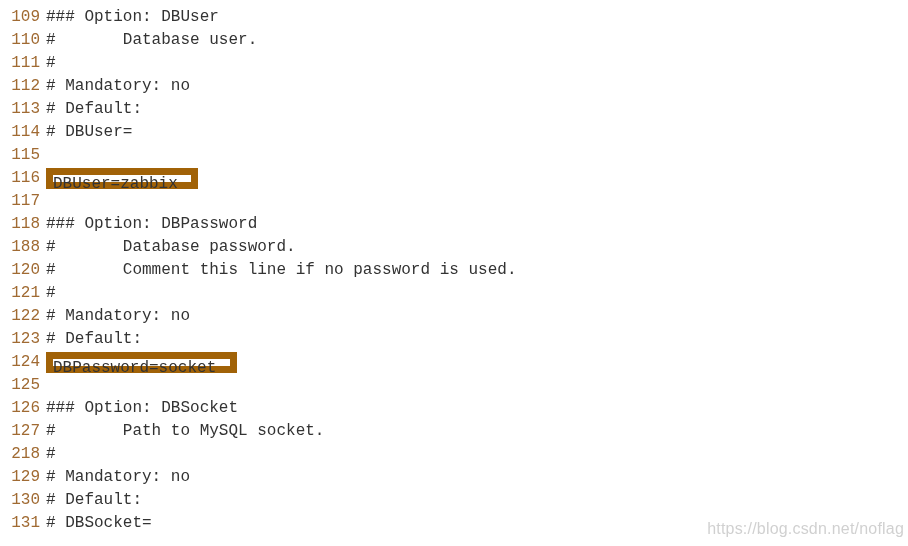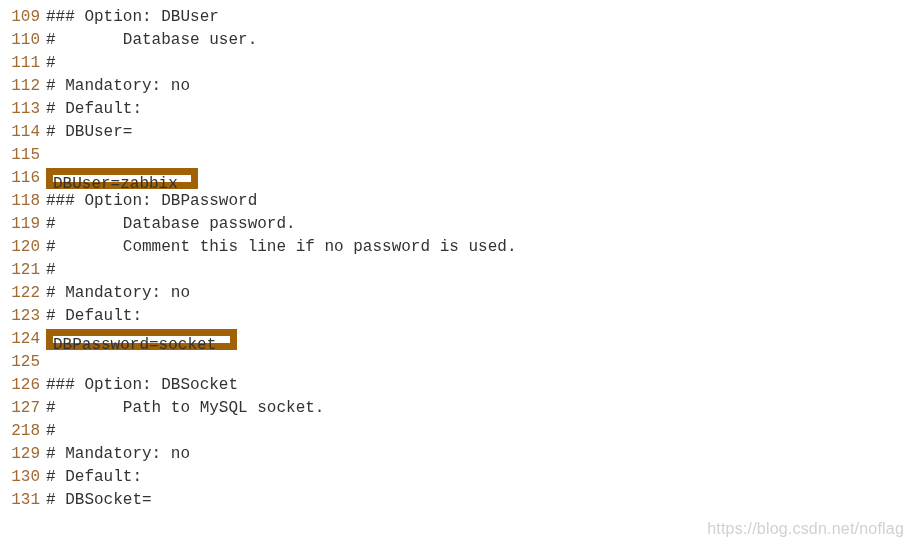--- a/index.html
+++ b/index.html
@@ -87,25 +87,29 @@
   </div>
   <div class="line">
     <span class="lineno">115</span>
     <span class="code"></span>
   </div>
   <div class="line">
     <span class="lineno">116</span>
     <span class="code highlight">DBUser=zabbix </span>
   </div>
   <div class="line">
+    <span class="lineno">117</span>
+    <span class="code"></span>
+  </div>
+  <div class="line">
     <span class="lineno">118</span>
     <span class="code">### Option: DBPassword</span>
   </div>
   <div class="line">
-    <span class="lineno">119</span>
+    <span class="lineno">188</span>
     <span class="code">#       Database password.</span>
   </div>
   <div class="line">
     <span class="lineno">120</span>
     <span class="code">#       Comment this line if no password is used.</span>
   </div>
   <div class="line">
     <span class="lineno">121</span>
     <span class="code">#</span>
   </div>

